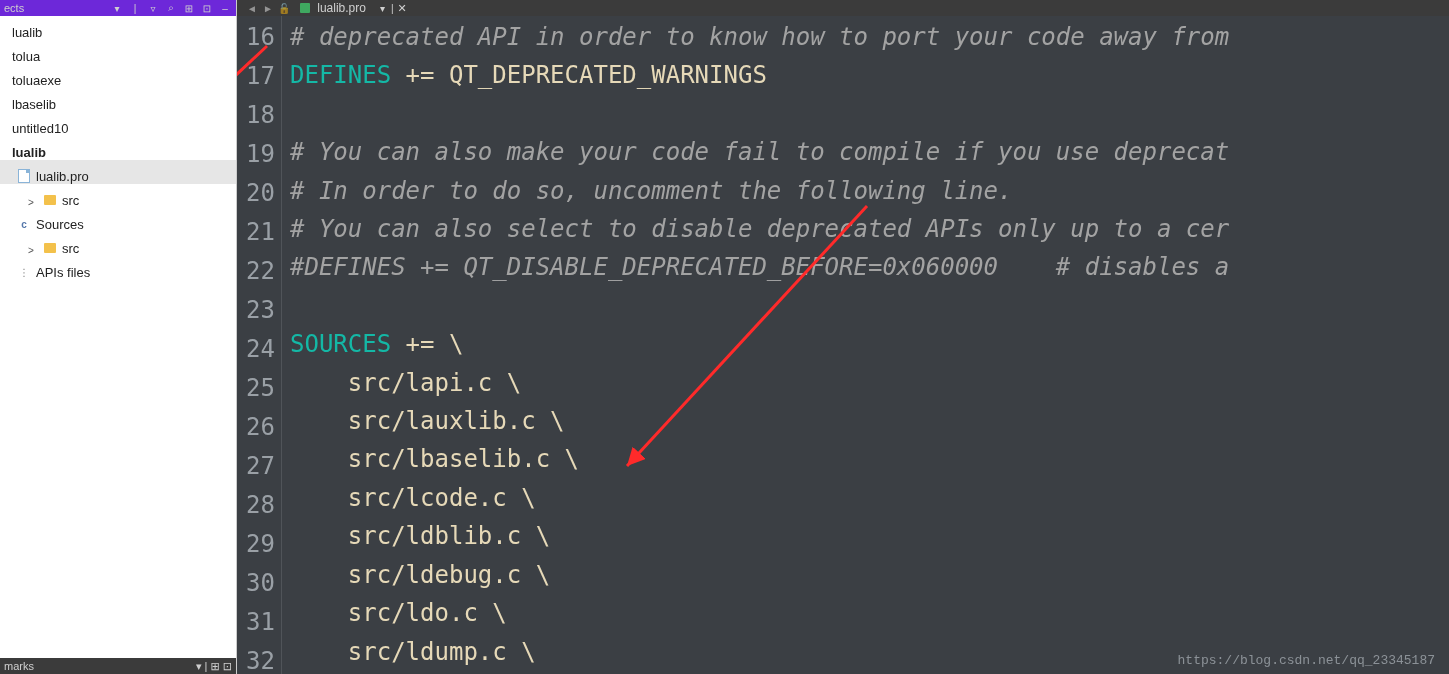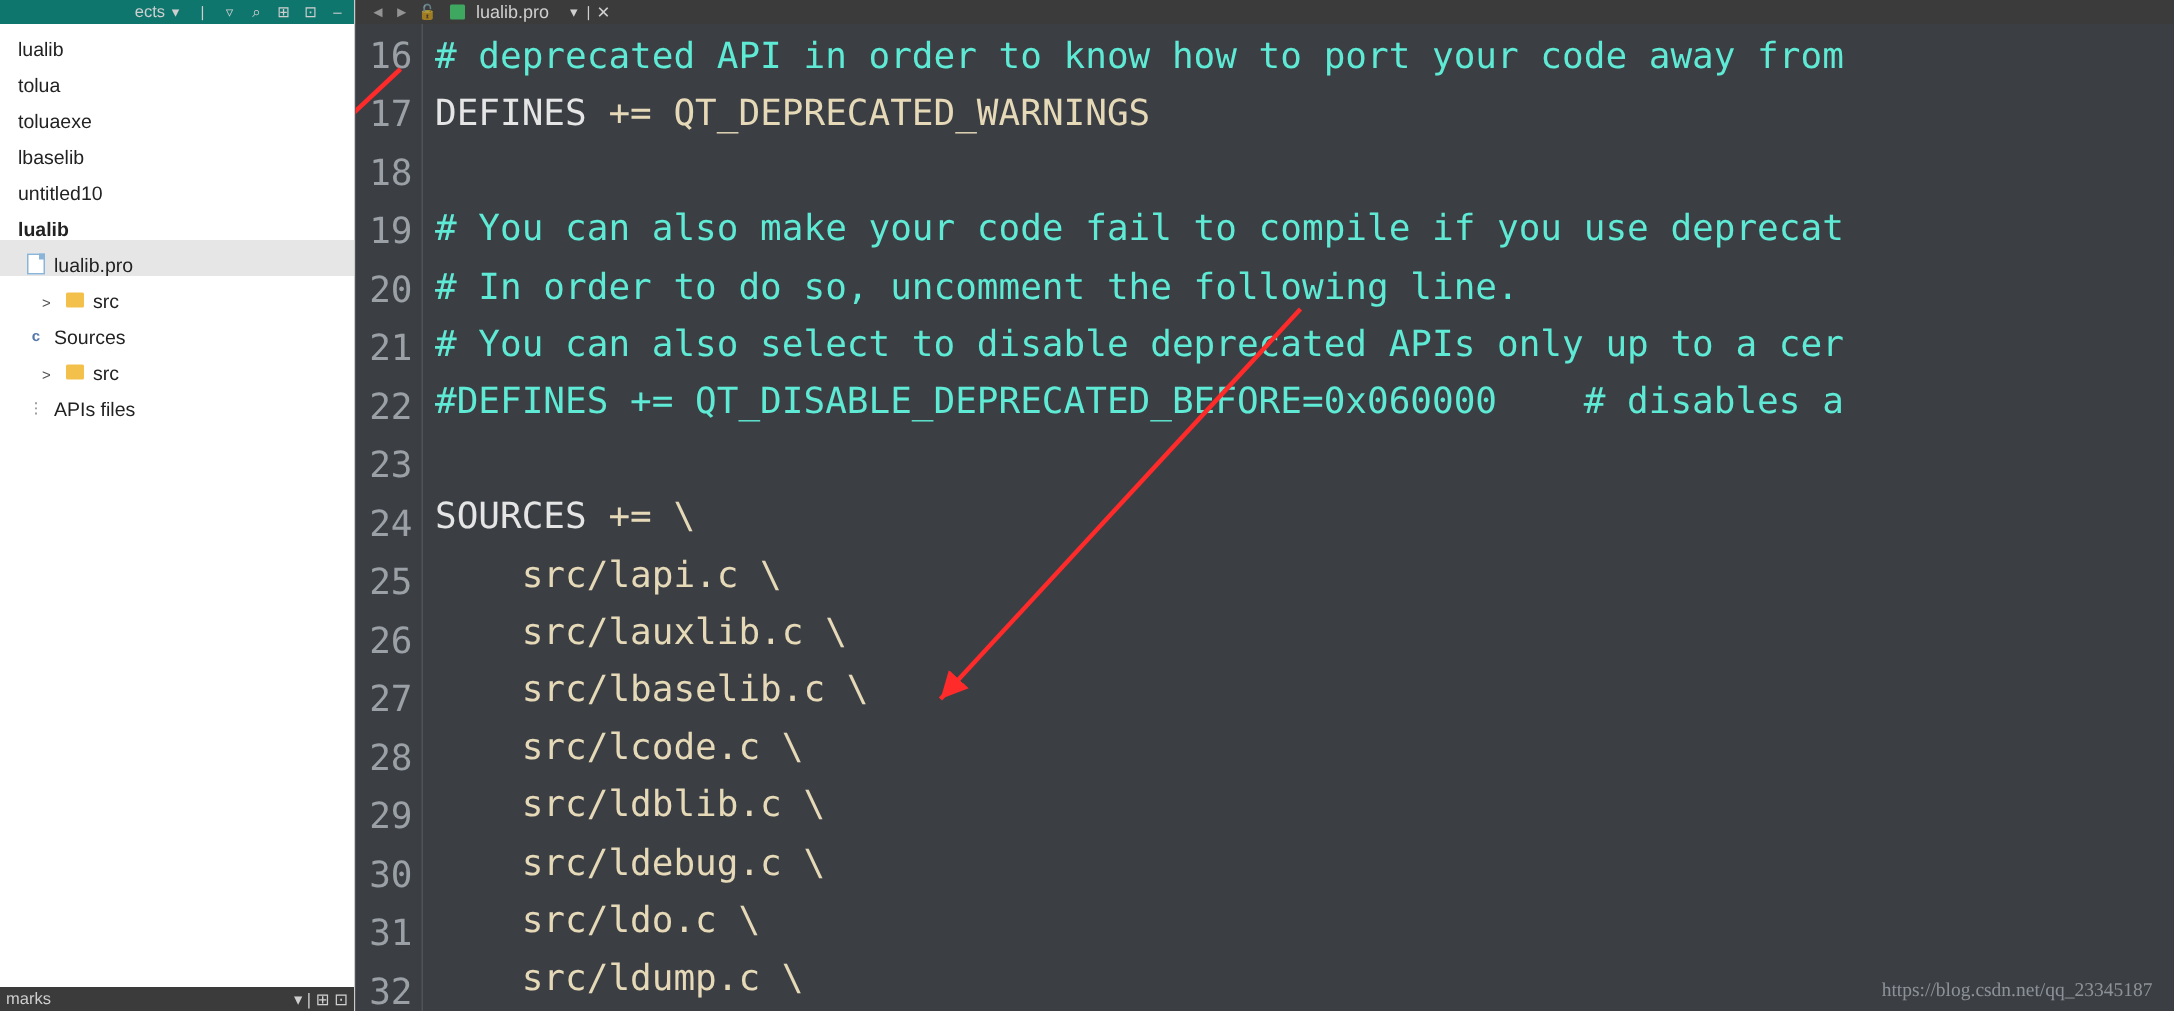--- a/index.html
+++ b/index.html
@@ -1,21 +1,21 @@
 <!DOCTYPE html>
 <html><head>
 <meta charset="utf-8">
 <style>
   * { margin: 0; padding: 0; box-sizing: border-box; }
   html, body { width: 1449px; height: 674px; overflow: hidden; font-family: "Segoe UI", Tahoma, sans-serif; }
   body { display: flex; flex-direction: row; background: #3a3a3a; }
 
   
   .sidebar { width: 237px; height: 100%; background: #ffffff; display: flex; flex-direction: column; border-right: 1px solid #ccc; }
-  .side-top { height: 16px; background: #0f766e; display: flex; align-items: center; color: #cfcfcf; font-size: 11px; padding: 0 4px; text-align: right; }
+  .side-top { height: 16px; background: #6d28d9; display: flex; align-items: center; color: #cfcfcf; font-size: 11px; padding: 0 4px; }
   .side-top .title { flex: 1; }
   .side-top .icons { display: flex; gap: 4px; }
   .side-top .icon-g { width: 14px; height: 14px; display: inline-flex; align-items: center; justify-content: center; font-size: 10px; color: #cfcfcf; }
 
   .tree { flex: 1; background: #ffffff; overflow: hidden; font-size: 13px; color: #222; }
   .tree-item { height: 24px; display: flex; align-items: flex-end; padding-left: 12px; cursor: pointer; white-space: nowrap; }
   .tree-item.indent1 { padding-left: 16px; }
   .tree-item.indent2 { padding-left: 28px; }
   .tree-item.bold { font-weight: 700; }
   .tree-item.selected { background: #e6e6e6; }
@@ -36,27 +36,27 @@
   .tabbar { height: 16px; background: #3b3b3b; display: flex; align-items: center; color: #cfcfcf; font-size: 12px; }
   .tabbar-left { display:flex; align-items:center; gap:6px; padding-left:10px;}
   .tabbar .tab { display: flex; align-items: center; gap: 6px; padding: 0 8px; height: 100%; }
   .tab-ico { width:12px; height:12px; display:inline-flex; align-items:center; justify-content:center; }
   .tab-close { color: #cfcfcf; font-size: 11px; padding: 0 4px; }
   .lock-ico { color:#cfcfcf; font-size:10px; opacity:.6;}
 
   .code-wrap { flex: 1; display: flex; background: #3b3f44; position: relative; overflow:hidden;}
   .gutter { width: 45px; background: #3b3f44; color: #9aa0a6; text-align: right; padding-right: 6px; font-family: "Consolas","DejaVu Sans Mono",monospace; font-size: 24px; line-height: 39px; border-right: 1px solid #505459; padding-top:2px;}
   .code { flex: 1; color: #e0e0e0; font-family: "Consolas","DejaVu Sans Mono",monospace; font-size: 24px; line-height: 38.4px; white-space: pre; padding-left: 8px; padding-top:2px; overflow:hidden;}
-  .c-comment { color: #5eead4; }
-  .c-keyword { color: #e5e5e5; font-weight: 500; }
+  .c-comment { color: #a3a3a3; font-style: italic; }
+  .c-keyword { color: #14b8a6; font-weight: 500; }
   .c-plain { color: #e6d9b8; }
 
   
   .arrow-svg { position: absolute; pointer-events: none; }
-  .watermark { position: absolute; right: 14px; bottom: 6px; color: #9aa0a6; font-size: 13px; font-family: Liberation Serif, serif; opacity:.85;}
+  .watermark { position: absolute; right: 14px; bottom: 6px; color: #9aa0a6; font-size: 13px; font-family: Liberation Mono, monospace; opacity:.85;}
 </style>
 </head>
 <body>
 
 <div class="sidebar">
   <div class="side-top">
     <span class="title">ects</span>
     <span class="icons">
       <span class="icon-g">▾</span>
       <span class="icon-g">|</span>

